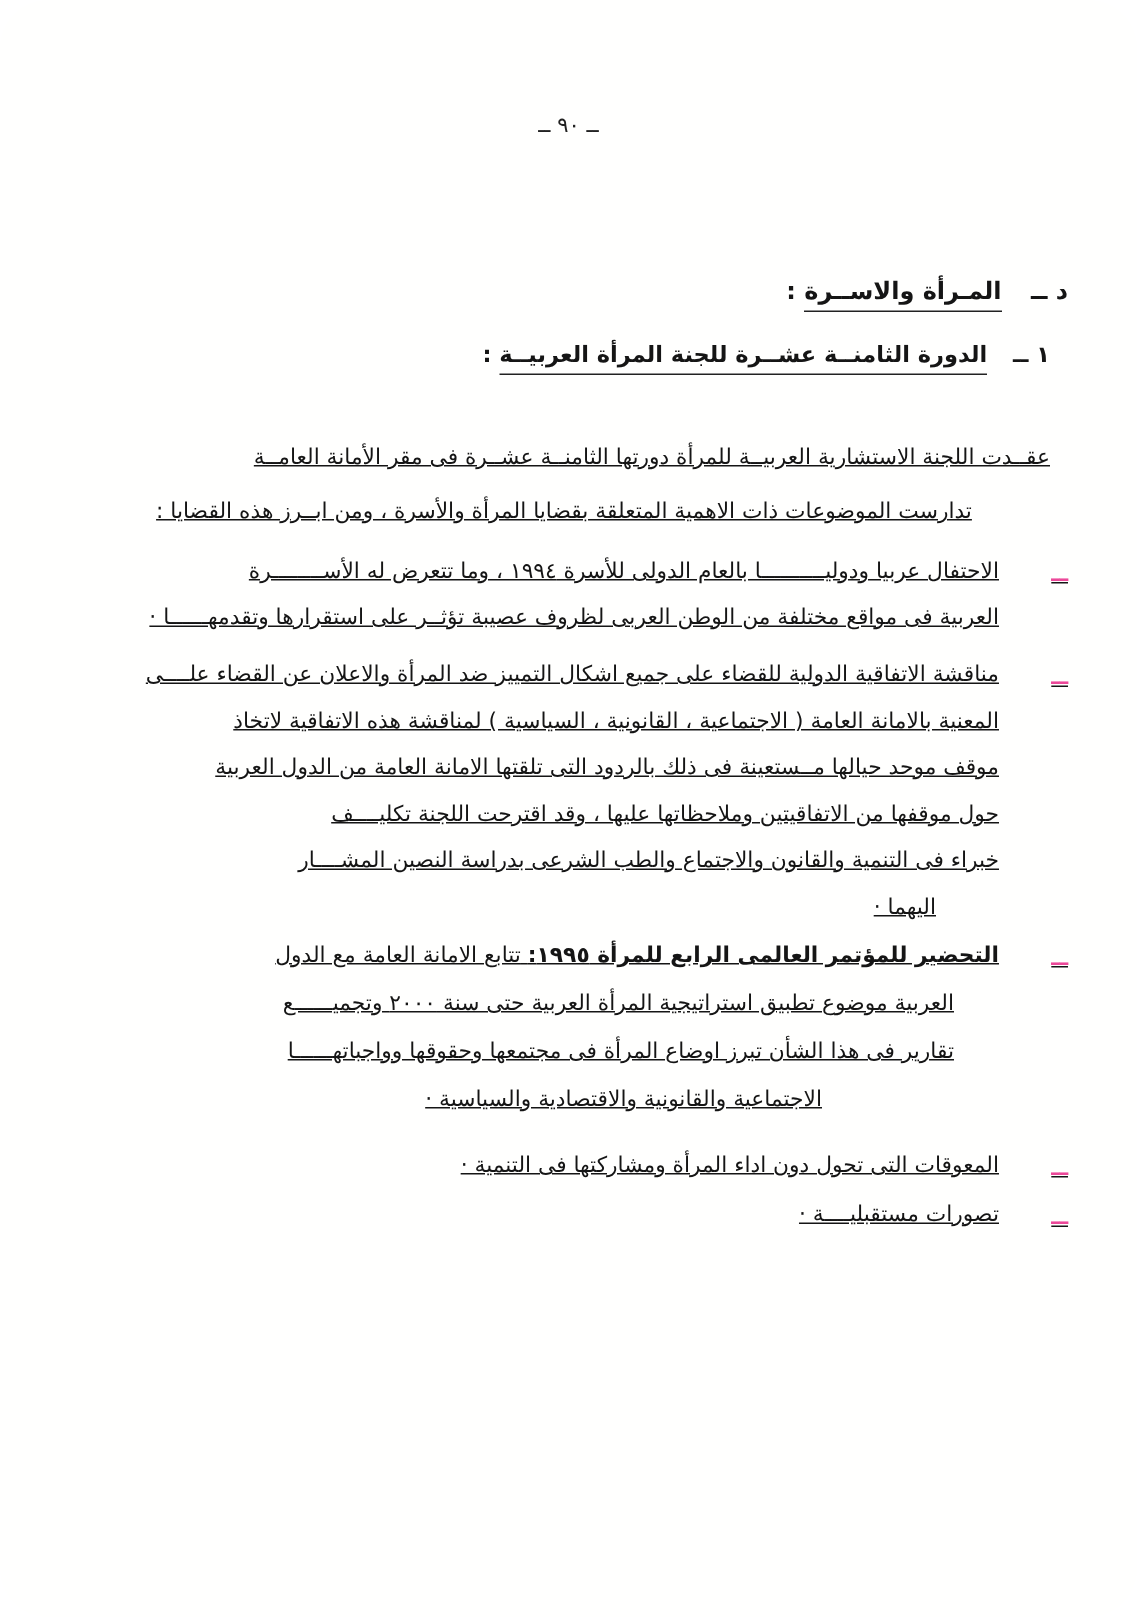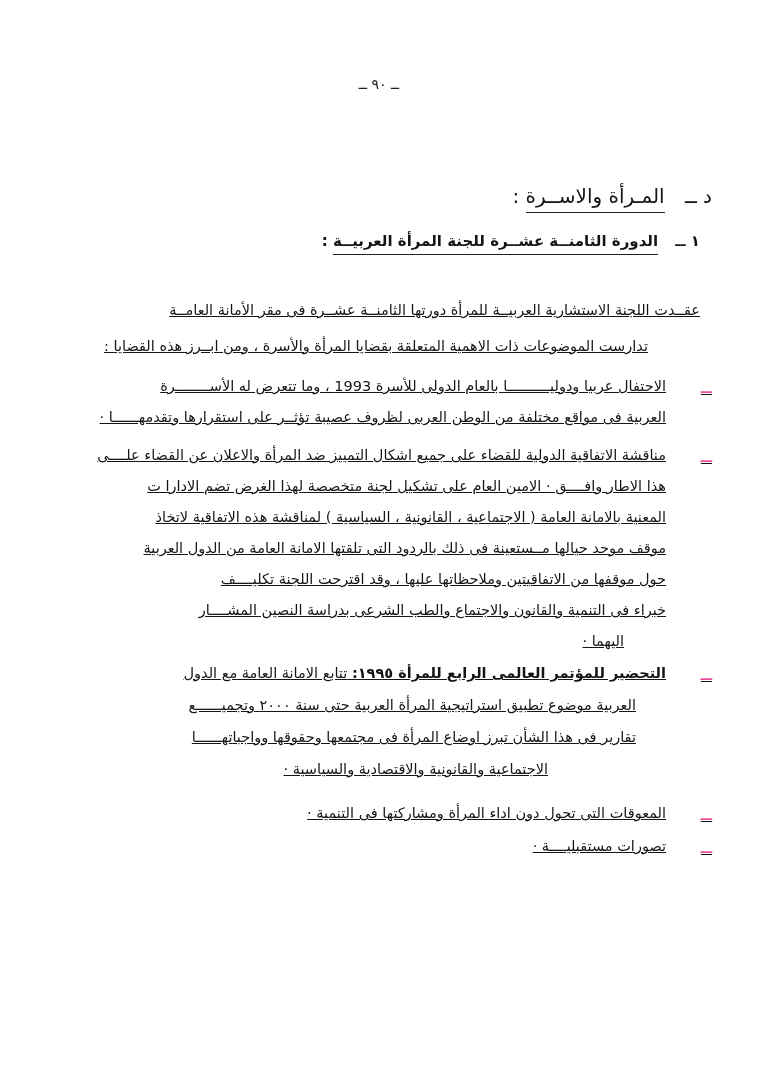--- a/index.html
+++ b/index.html
@@ -24,22 +24,22 @@
     letter-spacing: 2px;
     color: #222;
   }
   .content {
     direction: rtl;
     text-align: right;
     padding: 0 46px 0 52px;
   }
   .heading-row {
     margin-top: 92px;
-    font-size: 20px;
-    font-weight: normal;
+    font-size: 16px;
+    font-weight: bold;
   }
   .heading-row .title {
     border-bottom: 1.5px solid #222;
     padding-bottom: 4px;
   }
   .heading-marker { margin-left: 14px; }
   .subheading-row {
     margin-top: 24px;
     margin-right: 12px;
     font-size: 15px;
@@ -108,30 +108,29 @@
         <div class="line first">عقــدت اللجنة الاستشارية العربيــة للمرأة دورتها الثامنــة عشــرة فى مقر الأمانة العامــة</div>
       </div>
 
       <div class="para tight">
         <div class="line first">تدارست الموضوعات ذات الاهمية المتعلقة بقضايا المرأة والأسرة ، ومن ابــرز هذه القضايا :</div>
       </div>
 
       <div class="bullet b1">
         <div class="marker">ــ</div>
         <div class="btext">
-          <div class="line">الاحتفال عربيا ودوليــــــــــا بالعام الدولى للأسرة 1993 ، وما تتعرض له الأســــــــرة</div>
+          <div class="line">الاحتفال عربيا ودوليــــــــــا بالعام الدولى للأسرة ١٩٩٤ ، وما تتعرض له الأســــــــرة</div>
           <div class="line">العربية فى مواقع مختلفة من الوطن العربى لظروف عصيبة تؤثــر على استقرارها وتقدمهــــــا ·</div>
         </div>
       </div>
 
       <div class="bullet b2">
         <div class="marker">ــ</div>
         <div class="btext">
           <div class="line">مناقشة الاتفاقية الدولية للقضاء على جميع اشكال التمييز ضد المرأة والاعلان عن القضاء علــــى</div>
-          <div class="line">هذا الاطار وافــــق · الامين العام على تشكيل لجنة متخصصة لهذا الغرض تضم الادارا ت</div>
           <div class="line">المعنية بالامانة العامة ( الاجتماعية ، القانونية ، السياسية ) لمناقشة هذه الاتفاقية لاتخاذ</div>
           <div class="line">موقف موحد حيالها مــستعينة فى ذلك بالردود التى تلقتها الامانة العامة من الدول العربية</div>
           <div class="line">حول موقفها من الاتفاقيتين وملاحظاتها عليها ، وقد اقترحت اللجنة تكليــــف</div>
           <div class="line">خبراء فى التنمية والقانون والاجتماع والطب الشرعى بدراسة النصين المشــــار</div>
           <div class="line ind-40">اليهما ·</div>
         </div>
       </div>
 
       <div class="bullet b3">
         <div class="marker">ــ</div>

